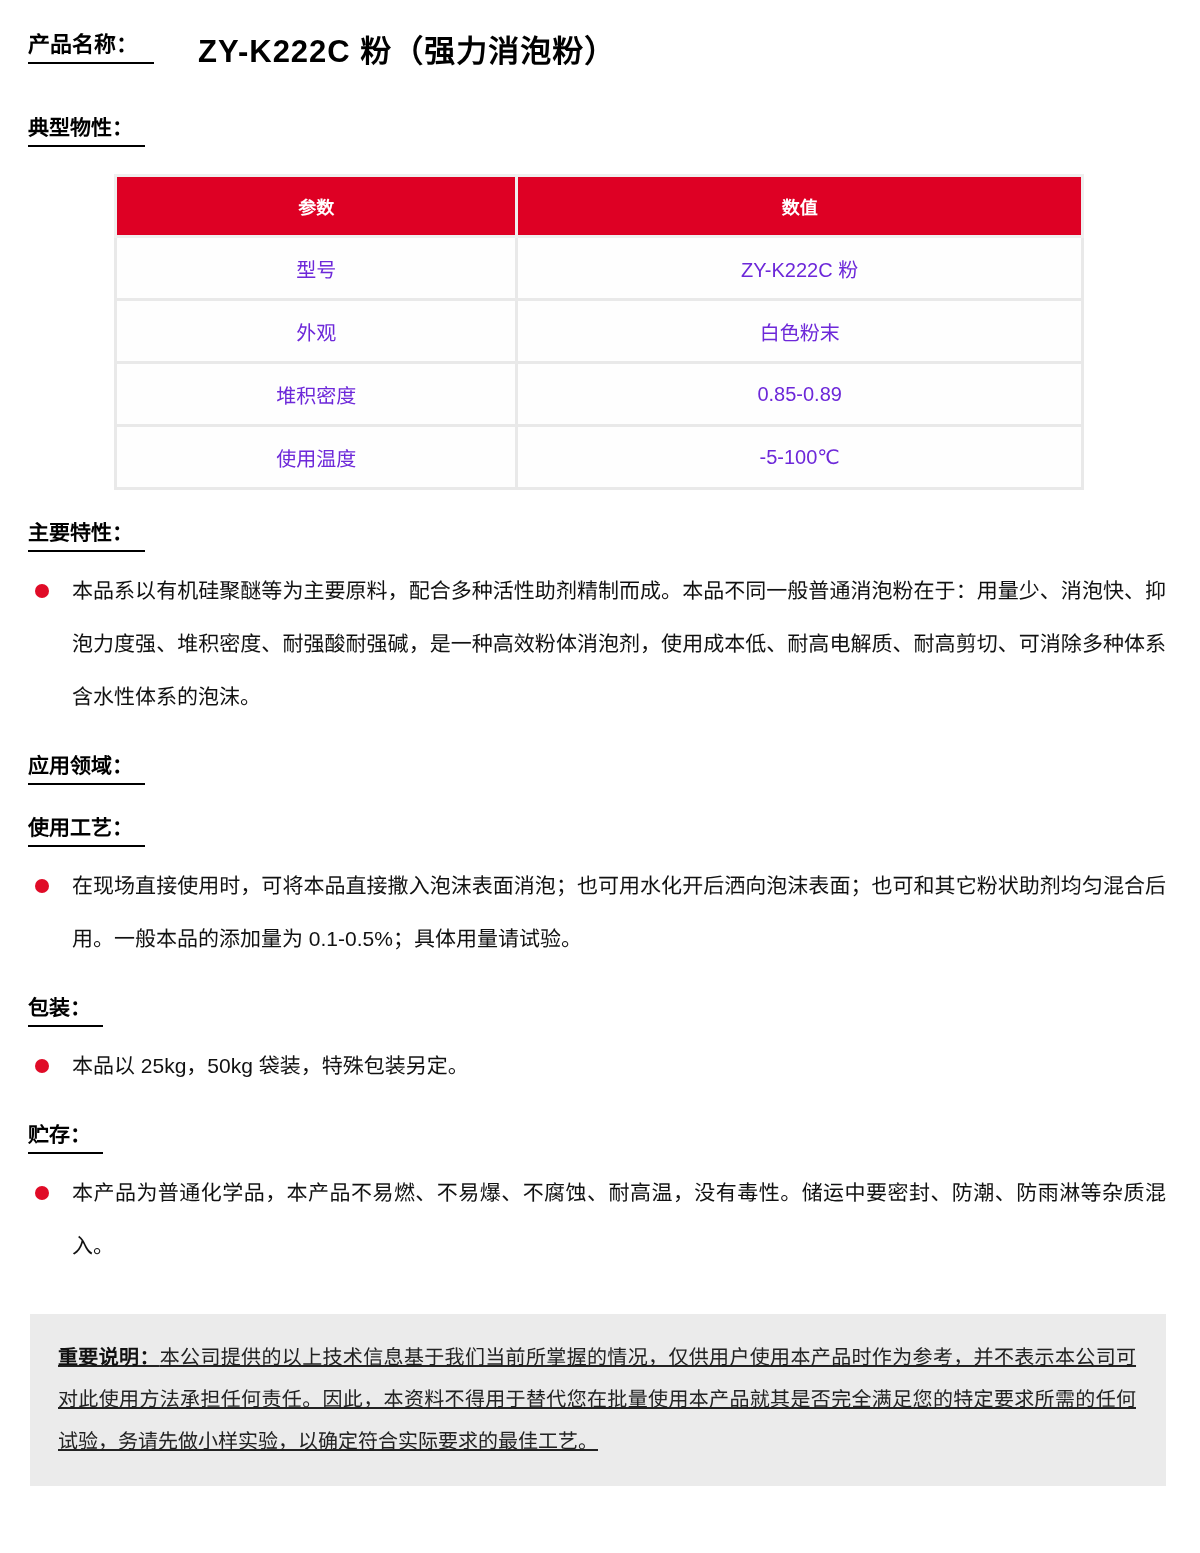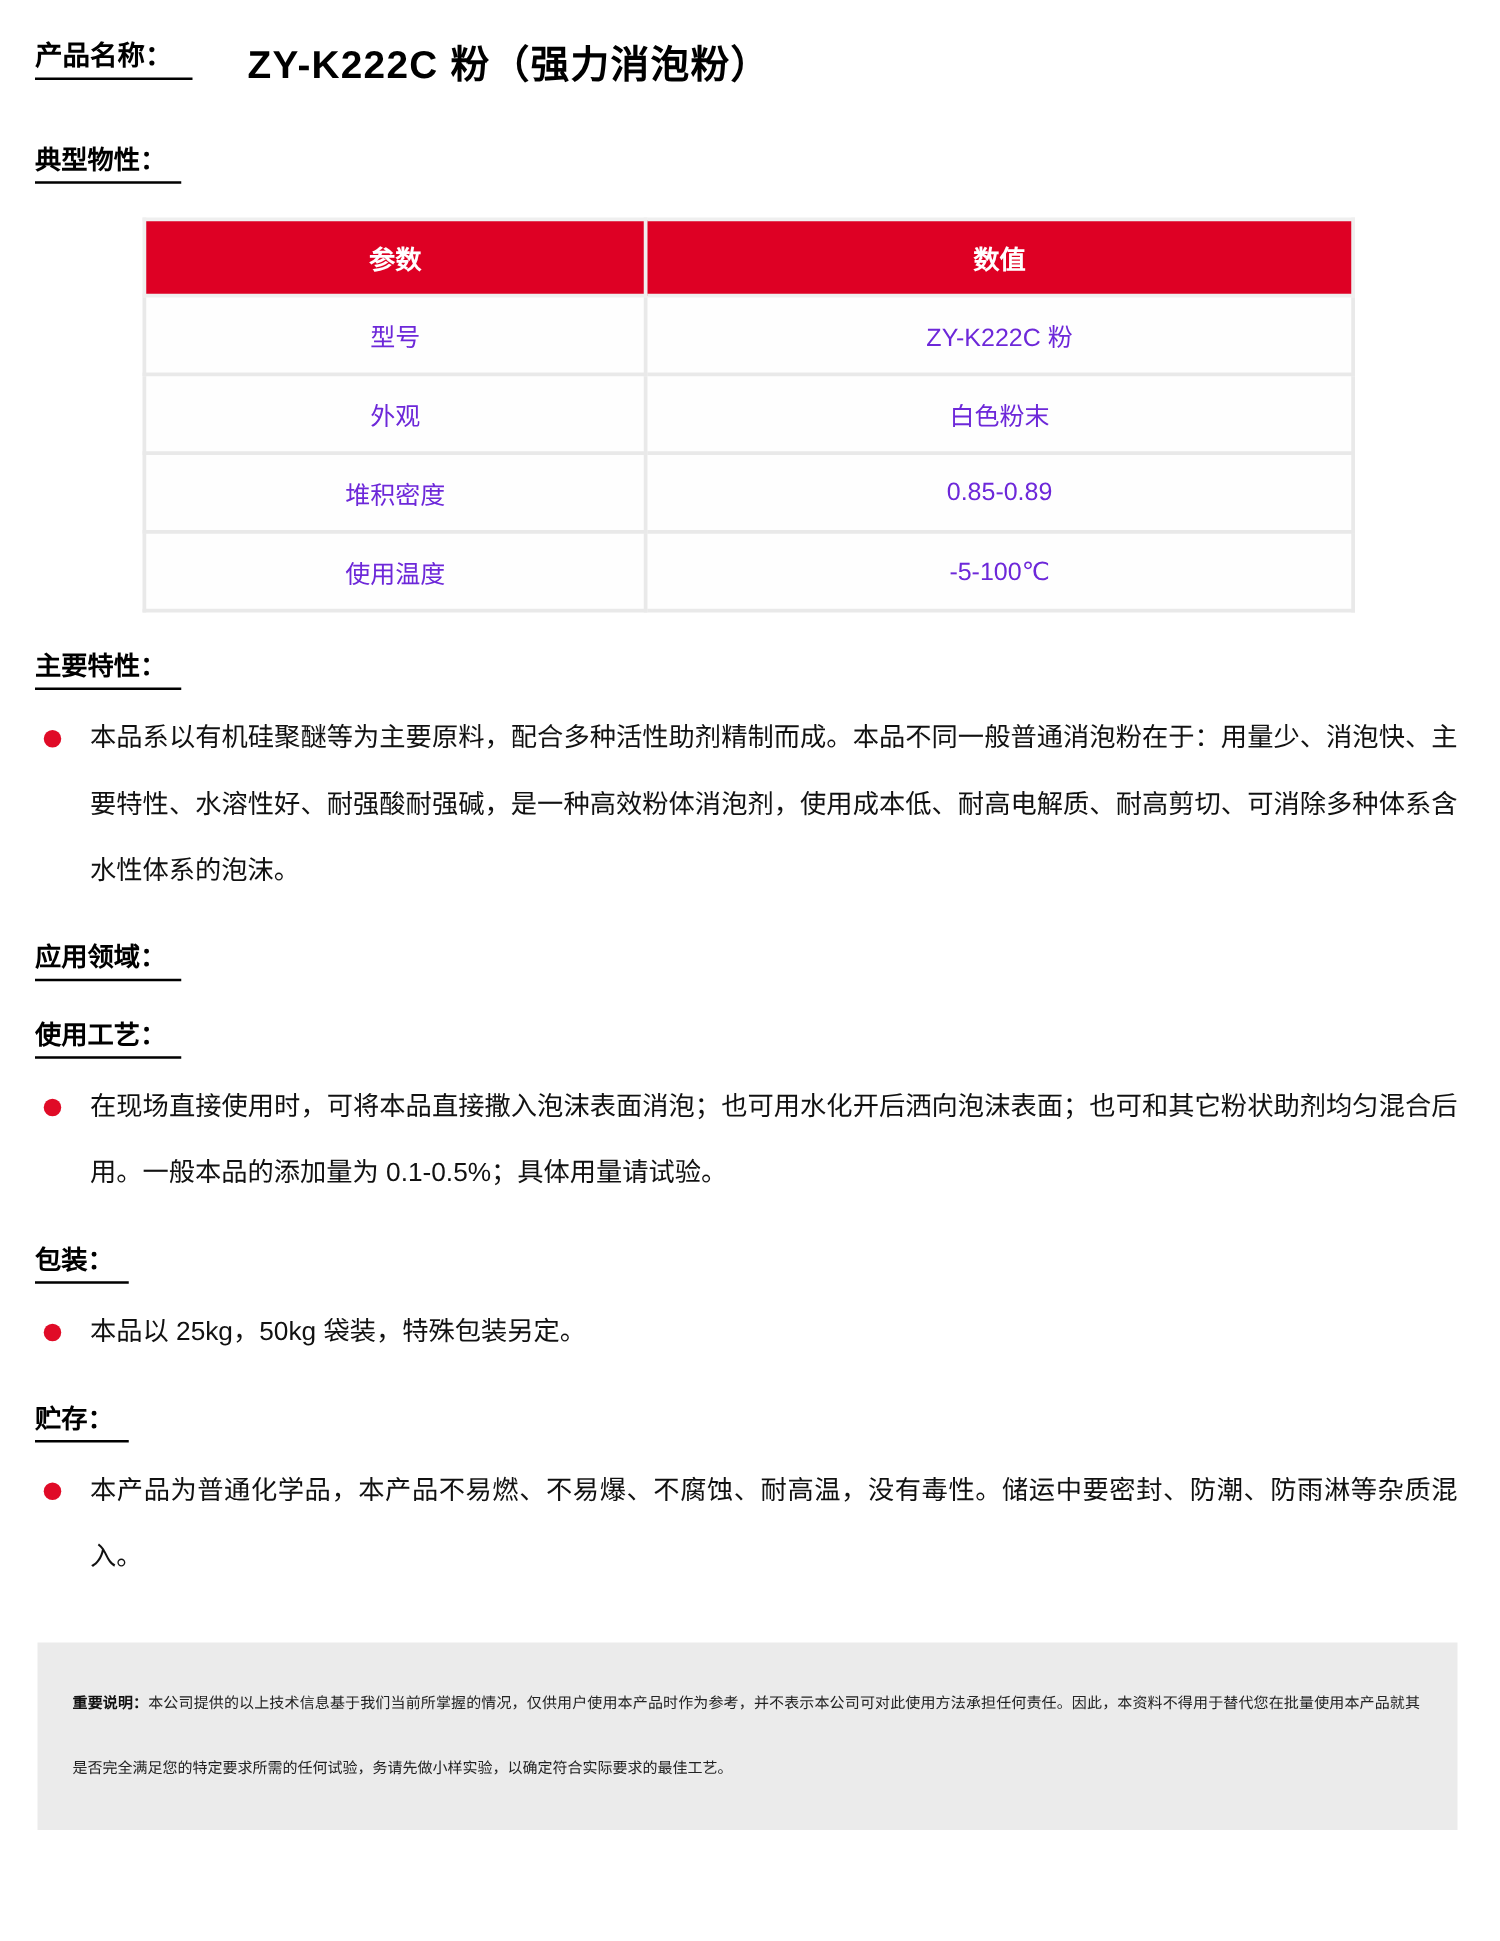--- a/index.html
+++ b/index.html
@@ -55,21 +55,21 @@
     border-collapse: collapse;
     margin: 27px 0 0 86px;
     width: 970px;
     table-layout: fixed;
   }
   .spec-table col.c1 { width: 41.5%; }
   .spec-table col.c2 { width: 58.5%; }
   .spec-table th {
     background: #de0024;
     color: #ffffff;
-    font-size: 21px;
+    font-size: 18px;
     font-weight: bold;
     height: 56px;
     border: 3px solid #efefef;
     text-align: center;
   }
   .spec-table td {
     background: #fefefe;
     font-size: 20px;
     color: #6d28d9;
     height: 58px;
@@ -100,24 +100,25 @@
 
   
   .note-box {
     margin: 42px 0 0 2px;
     background: #ebebeb;
     padding: 22px 30px 24px 28px;
     box-sizing: border-box;
     width: 1136px;
   }
   .note-text {
-    font-size: 12px;
-    line-height: 52px;
+    font-size: 20px;
+    line-height: 42px;
     text-align: justify;
     color: #222;
+    text-decoration: underline;
   }
   .note-label {
     font-weight: bold;
     color: #111;
   }
 </style>
 </head>
 <body>
 
 <div class="page">
@@ -160,21 +161,21 @@
         <td>-5-100℃</td>
       </tr>
     </tbody>
   </table>
 
   <div class="mt-section">
     <span class="section-heading">主要特性：</span>
   </div>
   <div class="bullet-item">
     <span class="dot"></span>
-    <span class="bullet-text">本品系以有机硅聚醚等为主要原料，配合多种活性助剂精制而成。本品不同一般普通消泡粉在于：用量少、消泡快、主要特性、水溶性好、耐强酸耐强碱，是一种高效粉体消泡剂，使用成本低、耐高电解质、耐高剪切、可消除多种体系含水性体系的泡沫。</span>
+    <span class="bullet-text">本品系以有机硅聚醚等为主要原料，配合多种活性助剂精制而成。本品不同一般普通消泡粉在于：用量少、消泡快、抑泡力度强、堆积密度、耐强酸耐强碱，是一种高效粉体消泡剂，使用成本低、耐高电解质、耐高剪切、可消除多种体系含水性体系的泡沫。</span>
   </div>
 
   <div class="mt-section">
     <span class="section-heading">应用领域：</span>
   </div>
 
   <div class="mt-section">
     <span class="section-heading">使用工艺：</span>
   </div>
   <div class="bullet-item">

